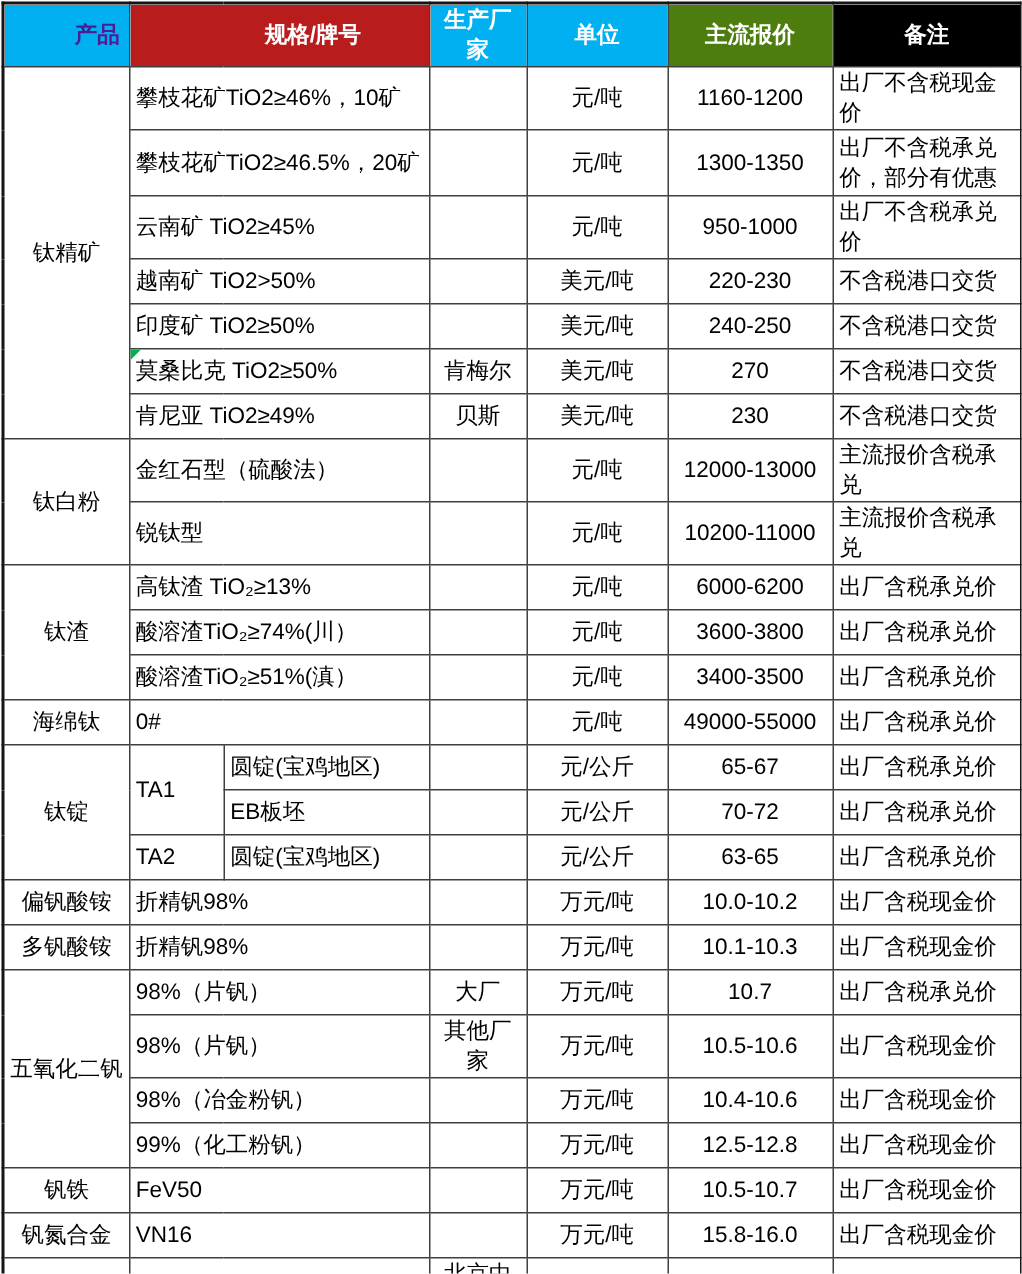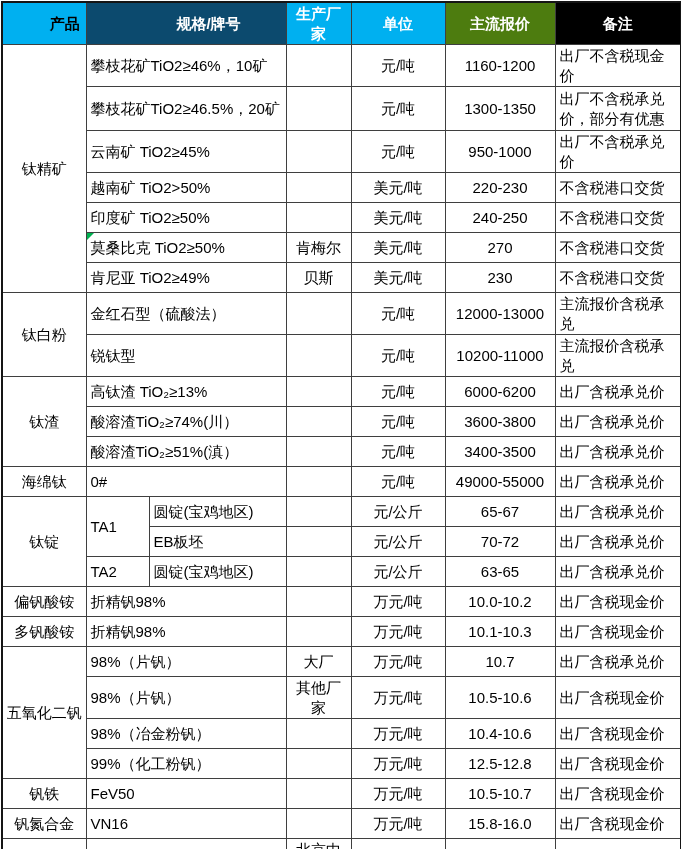--- a/index.html
+++ b/index.html
@@ -40,22 +40,22 @@
       <col style="width: 84px;">
       <col style="width: 63px;">
       <col style="width: 137px;">
       <col style="width: 65px;">
       <col style="width: 94px;">
       <col style="width: 110px;">
       <col style="width: 126px;">
     </colgroup>
   <thead>
     <tr id="header-row">
-        <th style="background: rgb(0, 176, 240); color: #000000; padding-left: 44px;">产品</th>
-        <th colspan="2" style="background: #0c4a6e; color: rgb(255, 255, 255); padding-left: 48px;">规格/牌号</th>
+        <th style="background: rgb(0, 176, 240); color: #4c1d95; padding-left: 44px;">产品</th>
+        <th colspan="2" style="background: #b91c1c; color: rgb(255, 255, 255); padding-left: 48px;">规格/牌号</th>
         <th style="background: rgb(0, 176, 240); color: rgb(255, 255, 255);">生产厂家</th>
         <th style="background: rgb(0, 176, 240); color: rgb(255, 255, 255);">单位</th>
         <th style="background: #4d7c0f; color: rgb(255, 255, 255);">主流报价</th>
         <th style="background: #000000; color: rgb(255, 255, 255);">备注</th>
       </tr>
   </thead>
   <tbody id="table-body">
       <tr style="height: 30px;">
         <td rowspan="7" class="c"><span>钛精矿</span></td>
         <td colspan="2" class="l"><span>攀枝花矿TiO2≥46%，10矿</span></td>

